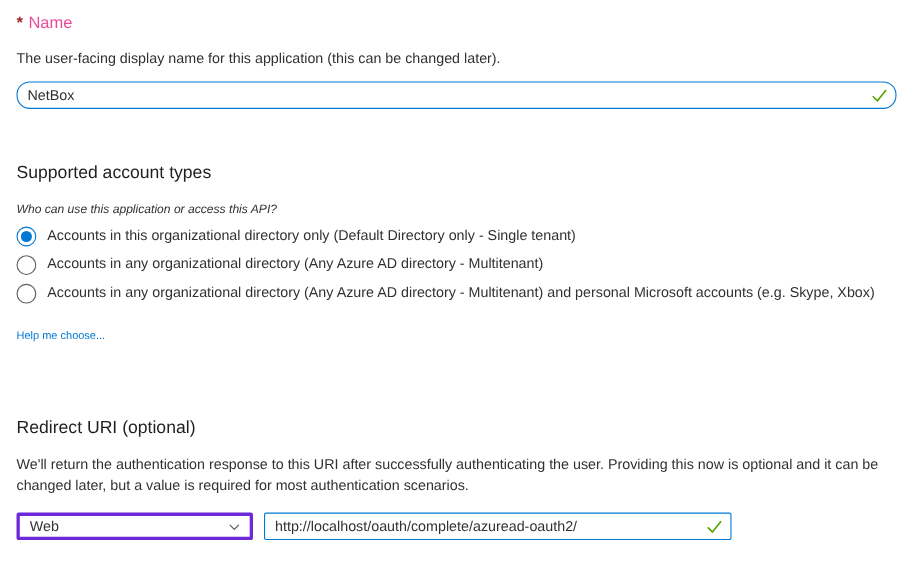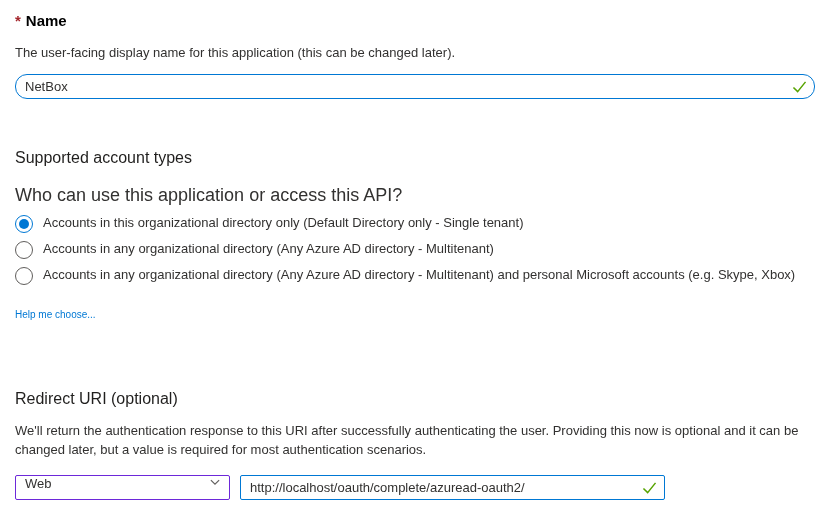--- a/index.html
+++ b/index.html
@@ -24,22 +24,22 @@
     padding-top: 2px;
   }
   .required-marker {
     color: #a4262c;
     font-size: 15px;
     font-weight: 600;
     margin-right: 5px;
   }
   .field-label {
     font-size: 15px;
-    font-weight: 700;
-    color: #000000;
+    font-weight: 400;
+    color: #ec4899;
   }
   .helper-text {
     font-size: 13px;
     line-height: 19px;
     margin: 14px 0 0 0;
     color: #323130;
     max-width: 800px;
   }
   .input-wrap {
     position: relative;
@@ -68,23 +68,24 @@
 
   
   .section-heading {
     font-size: 16px;
     font-weight: 400;
     color: #201f1e;
     margin: 0;
   }
   .account-types { margin-top: 50px; }
   .question-text {
-    font-size: 18px;
+    font-size: 11px;
     margin: 18px 0 0 0;
     color: #323130;
+    font-style: italic;
   }
 
   
   .radio-list { margin-top: 9px; }
   .radio-row {
     display: flex;
     height: 26px;
     cursor: pointer;
   }
   .radio-circle {
@@ -133,24 +134,24 @@
   }
   .redirect-controls {
     display: flex;
     gap: 10px;
     margin-top: 16px;
     align-items: center;
   }
   .platform-dropdown {
     width: 215px;
     height: 25px;
-    border: 1px solid #6d28d9;
+    border: 3px solid #6d28d9;
     border-radius: 2px;
     display: flex;
-    align-items: flex-start;
+    align-items: center;
     justify-content: space-between;
     padding: 0 8px 0 9px;
     font-size: 13px;
     color: #323130;
     cursor: pointer;
     background: #ffffff;
   }
   .uri-input-wrap {
     position: relative;
     width: 425px;

